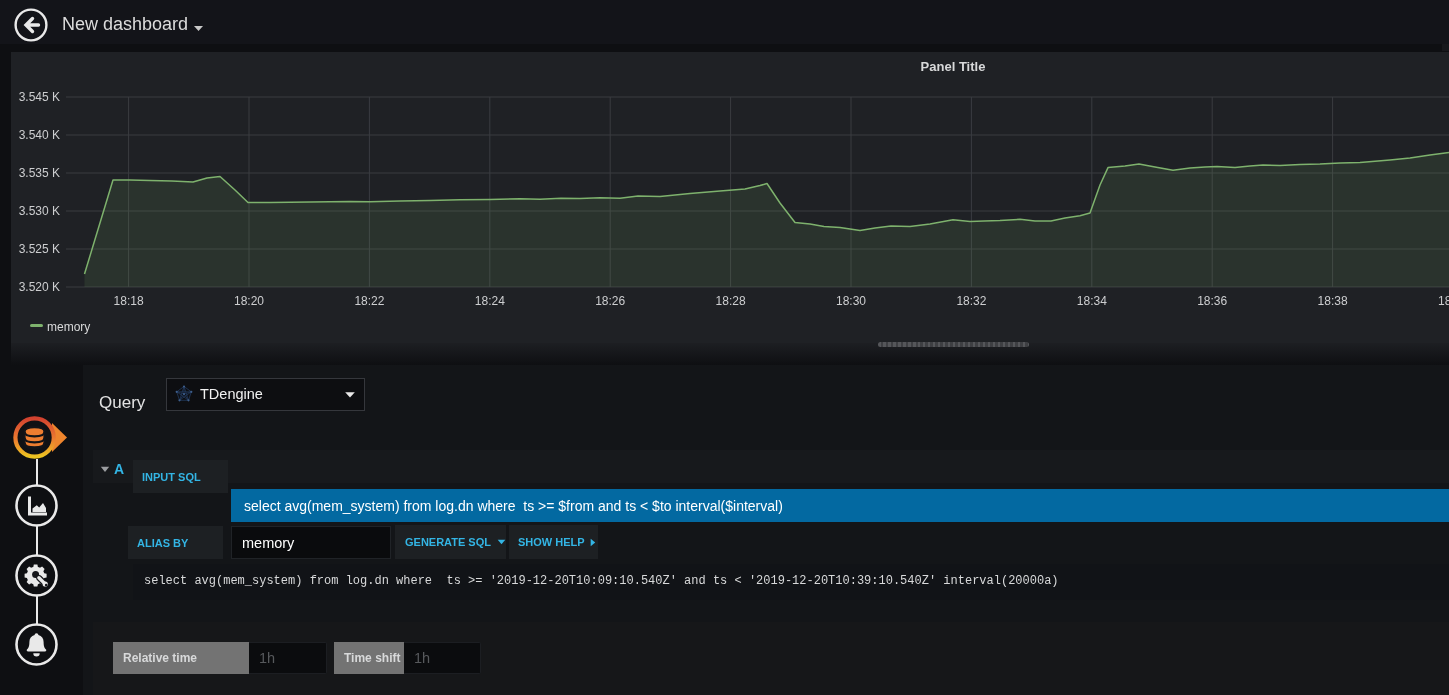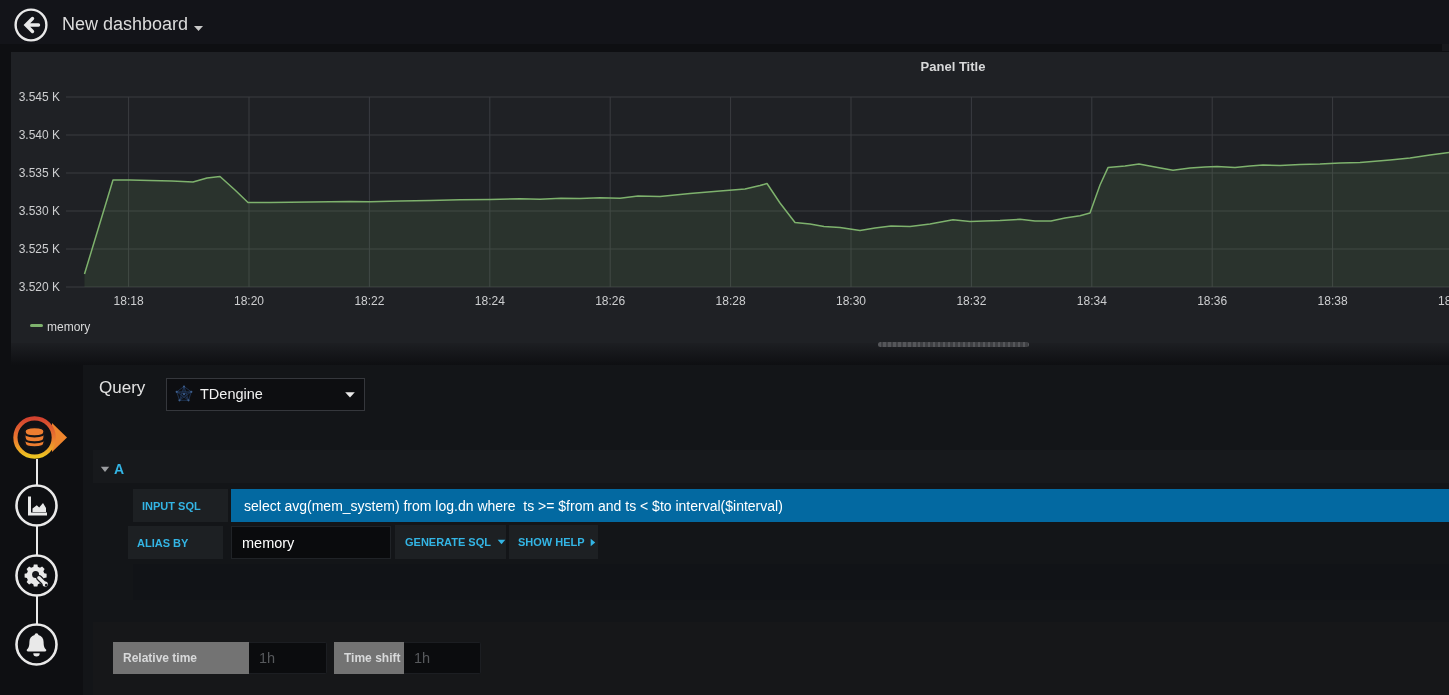--- a/index.html
+++ b/index.html
@@ -88,21 +88,21 @@
     <rect x="19" y="272" width="13" height="3" rx="1.5" fill="#7eb26d"></rect>
     <text x="36" y="279" fill="#d8d9da" font-size="12px">memory</text>
   </svg>
 
   <div class="abs" style="left:11px;top:343px;width:1438px;height:22px;background:linear-gradient(180deg,rgba(44,46,51,0.5),rgba(12,13,15,0));"></div>
 
   <div class="abs" style="left:878px;top:342px;width:151px;height:5px;border-radius:3px;
     background:repeating-linear-gradient(90deg,#55565a 0 2.5px,#3e3f43 2.5px 5px);"></div>
 
   <div class="abs qpanel"></div>
-  <div class="abs" style="left:99px;top:378px;color:#e3e3e3;font-size:17px;font-weight:500;">Query</div>
+  <div class="abs" style="left:99px;top:393px;color:#e3e3e3;font-size:17px;font-weight:500;">Query</div>
 
   <div class="abs" style="left:166px;top:378px;width:199px;height:33px;background:#0d0e11;border:1px solid #35373c;"></div>
   <svg class="abs" style="left:175px;top:385px" width="18" height="18" viewBox="0 0 18 18">
     <g stroke="#22395c" stroke-width="0.8" fill="none">
       <path d="M9 1.5 L16.3 6.8 L13.5 15.3 L4.5 15.3 L1.7 6.8 Z"></path>
       <path d="M9 1.5 L9 9 M16.3 6.8 L9 9 M13.5 15.3 L9 9 M4.5 15.3 L9 9 M1.7 6.8 L9 9"></path>
       <path d="M9 1.5 L13.5 15.3 M9 1.5 L4.5 15.3 M16.3 6.8 L1.7 6.8 M16.3 6.8 L4.5 15.3 M1.7 6.8 L13.5 15.3"></path>
     </g>
     <g fill="#3d5e8c">
       <circle cx="9" cy="1.5" r="1.1"></circle>
@@ -117,37 +117,38 @@
   <svg class="abs" style="left:344px;top:391px" width="12" height="8" viewBox="0 0 12 8">
     <path d="M1.2 1.2 L6 6.6 L10.8 1.2 Z" fill="#e9e9e9"></path>
   </svg>
 
   <div class="abs asec"></div>
   <svg class="abs" style="left:100px;top:466px" width="10" height="7" viewBox="0 0 10 7">
     <path d="M0.8 0.8 L5 6 L9.2 0.8 Z" fill="#9b9da0"></path>
   </svg>
   <div class="abs" style="left:114px;top:461px;color:#33b5e5;font-size:14px;font-weight:bold;">A</div>
 
-  <div class="abs lbl" style="left:133px;top:489px;width:95px;height:33px;padding-left:9px;">INPUT SQL</div>
+  <div class="abs lbl" style="left:133px;top:460px;width:95px;height:33px;padding-left:9px;">INPUT SQL</div>
   <div class="abs inp" style="left:231px;top:489px;width:1218px;height:33px;padding-left:13px;font-weight:500;font-size:14px;">select avg(mem_system) from log.dn where&nbsp;&nbsp;ts &gt;= $from and ts &lt; $to interval($interval)</div>
 
   <div class="abs lbl" style="left:128px;top:526px;width:95px;height:33px;padding-left:9px;">ALIAS BY</div>
   <div class="abs inp" style="left:231px;top:526px;width:160px;height:33px;padding-left:10px;background:#0a0b0d;border:1px solid #202327;font-weight:500;">memory</div>
   <div class="abs lbl" style="left:395px;top:525px;width:111px;height:34px;padding-left:10px;">GENERATE SQL
     <svg style="margin-left:6px" width="9" height="6" viewBox="0 0 9 6">
         <path d="M0.7 0.7 L4.5 5.2 L8.3 0.7 Z" fill="#33b5e5"></path>
       </svg>
   </div>
   <div class="abs lbl" style="left:509px;top:525px;width:89px;height:34px;padding-left:9px;">SHOW HELP
     <svg style="margin-left:5px" width="6" height="9" viewBox="0 0 6 9">
         <path d="M0.7 0.7 L5.2 4.5 L0.7 8.3 Z" fill="#33b5e5"></path>
       </svg>
   </div>
 
   <div class="abs" style="left:133px;top:564px;width:1316px;height:36px;background:#111317;"></div>
+  <div class="abs" style="left:144px;top:574px;color:#d8d9da;font-size:12px;font-family:'Liberation Mono',monospace;">select avg(mem_system) from log.dn where&nbsp;&nbsp;ts &gt;= '2019-12-20T10:09:10.540Z' and ts &lt; '2019-12-20T10:39:10.540Z' interval(20000a)</div>
 
   <div class="abs optpanel"></div>
   <div class="abs wlbl" style="left:113px;top:642px;width:136px;height:32px;padding-left:10px;">Relative time</div>
   <div class="abs inp" style="left:249px;top:642px;width:78px;height:32px;padding-left:10px;background:#0b0c0e;color:#57595c;border:1px solid #1c1e22;border-left:none;border-radius:0 2px 2px 0;">1h</div>
   <div class="abs wlbl" style="left:334px;top:642px;width:70px;height:32px;padding-left:10px;">Time shift</div>
   <div class="abs inp" style="left:404px;top:642px;width:77px;height:32px;padding-left:10px;background:#0b0c0e;color:#57595c;border:1px solid #1c1e22;border-left:none;border-radius:0 2px 2px 0;">1h</div>
 
   <div class="abs" style="left:35.5px;top:459px;width:2.5px;height:26px;background:#e9e9e9;"></div>
   <div class="abs" style="left:35.5px;top:526px;width:2.5px;height:29px;background:#e9e9e9;"></div>
   <div class="abs" style="left:35.5px;top:596px;width:2.5px;height:28px;background:#e9e9e9;"></div>

